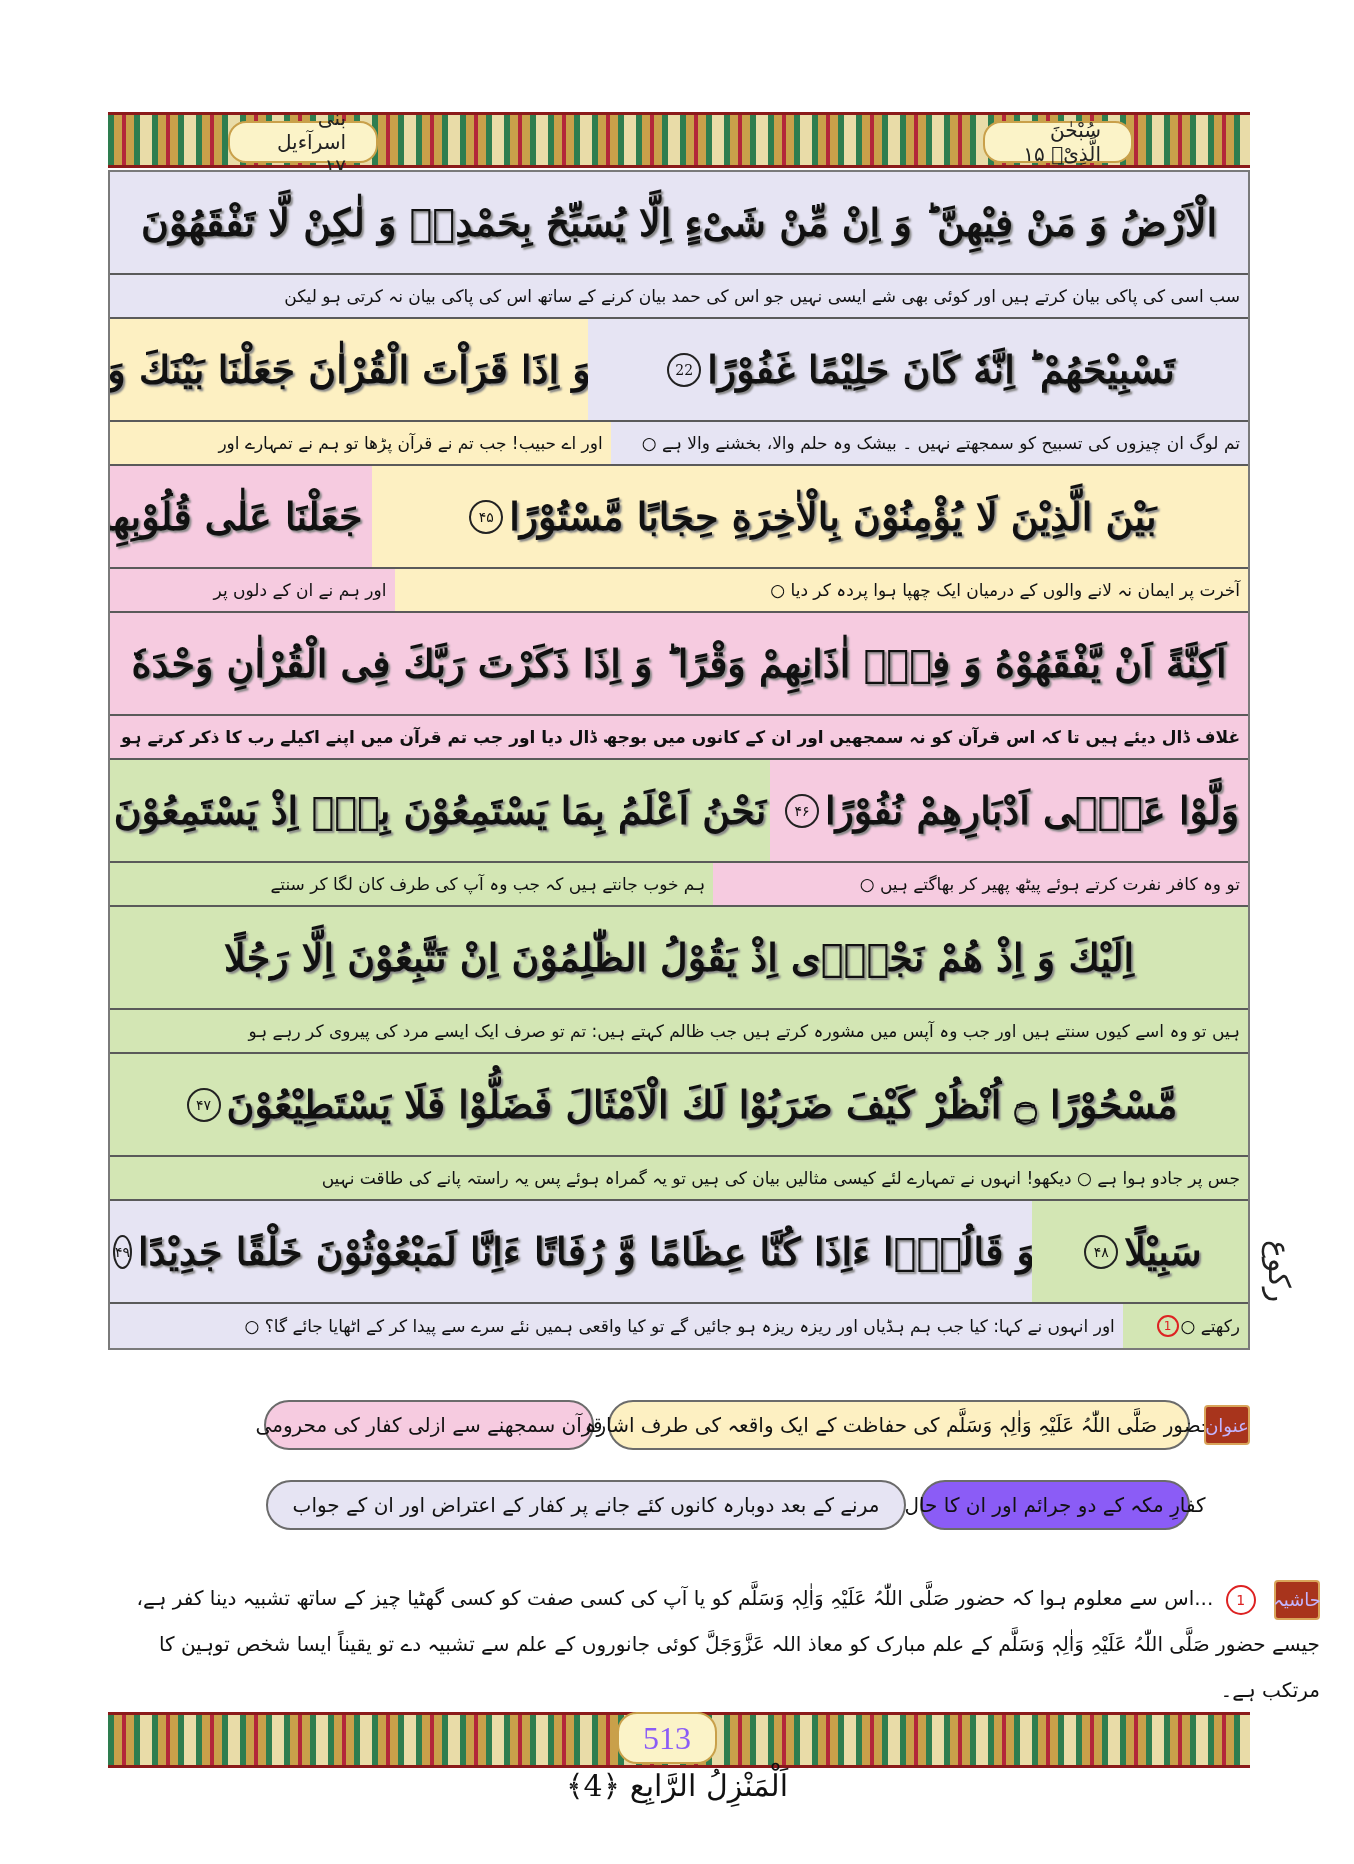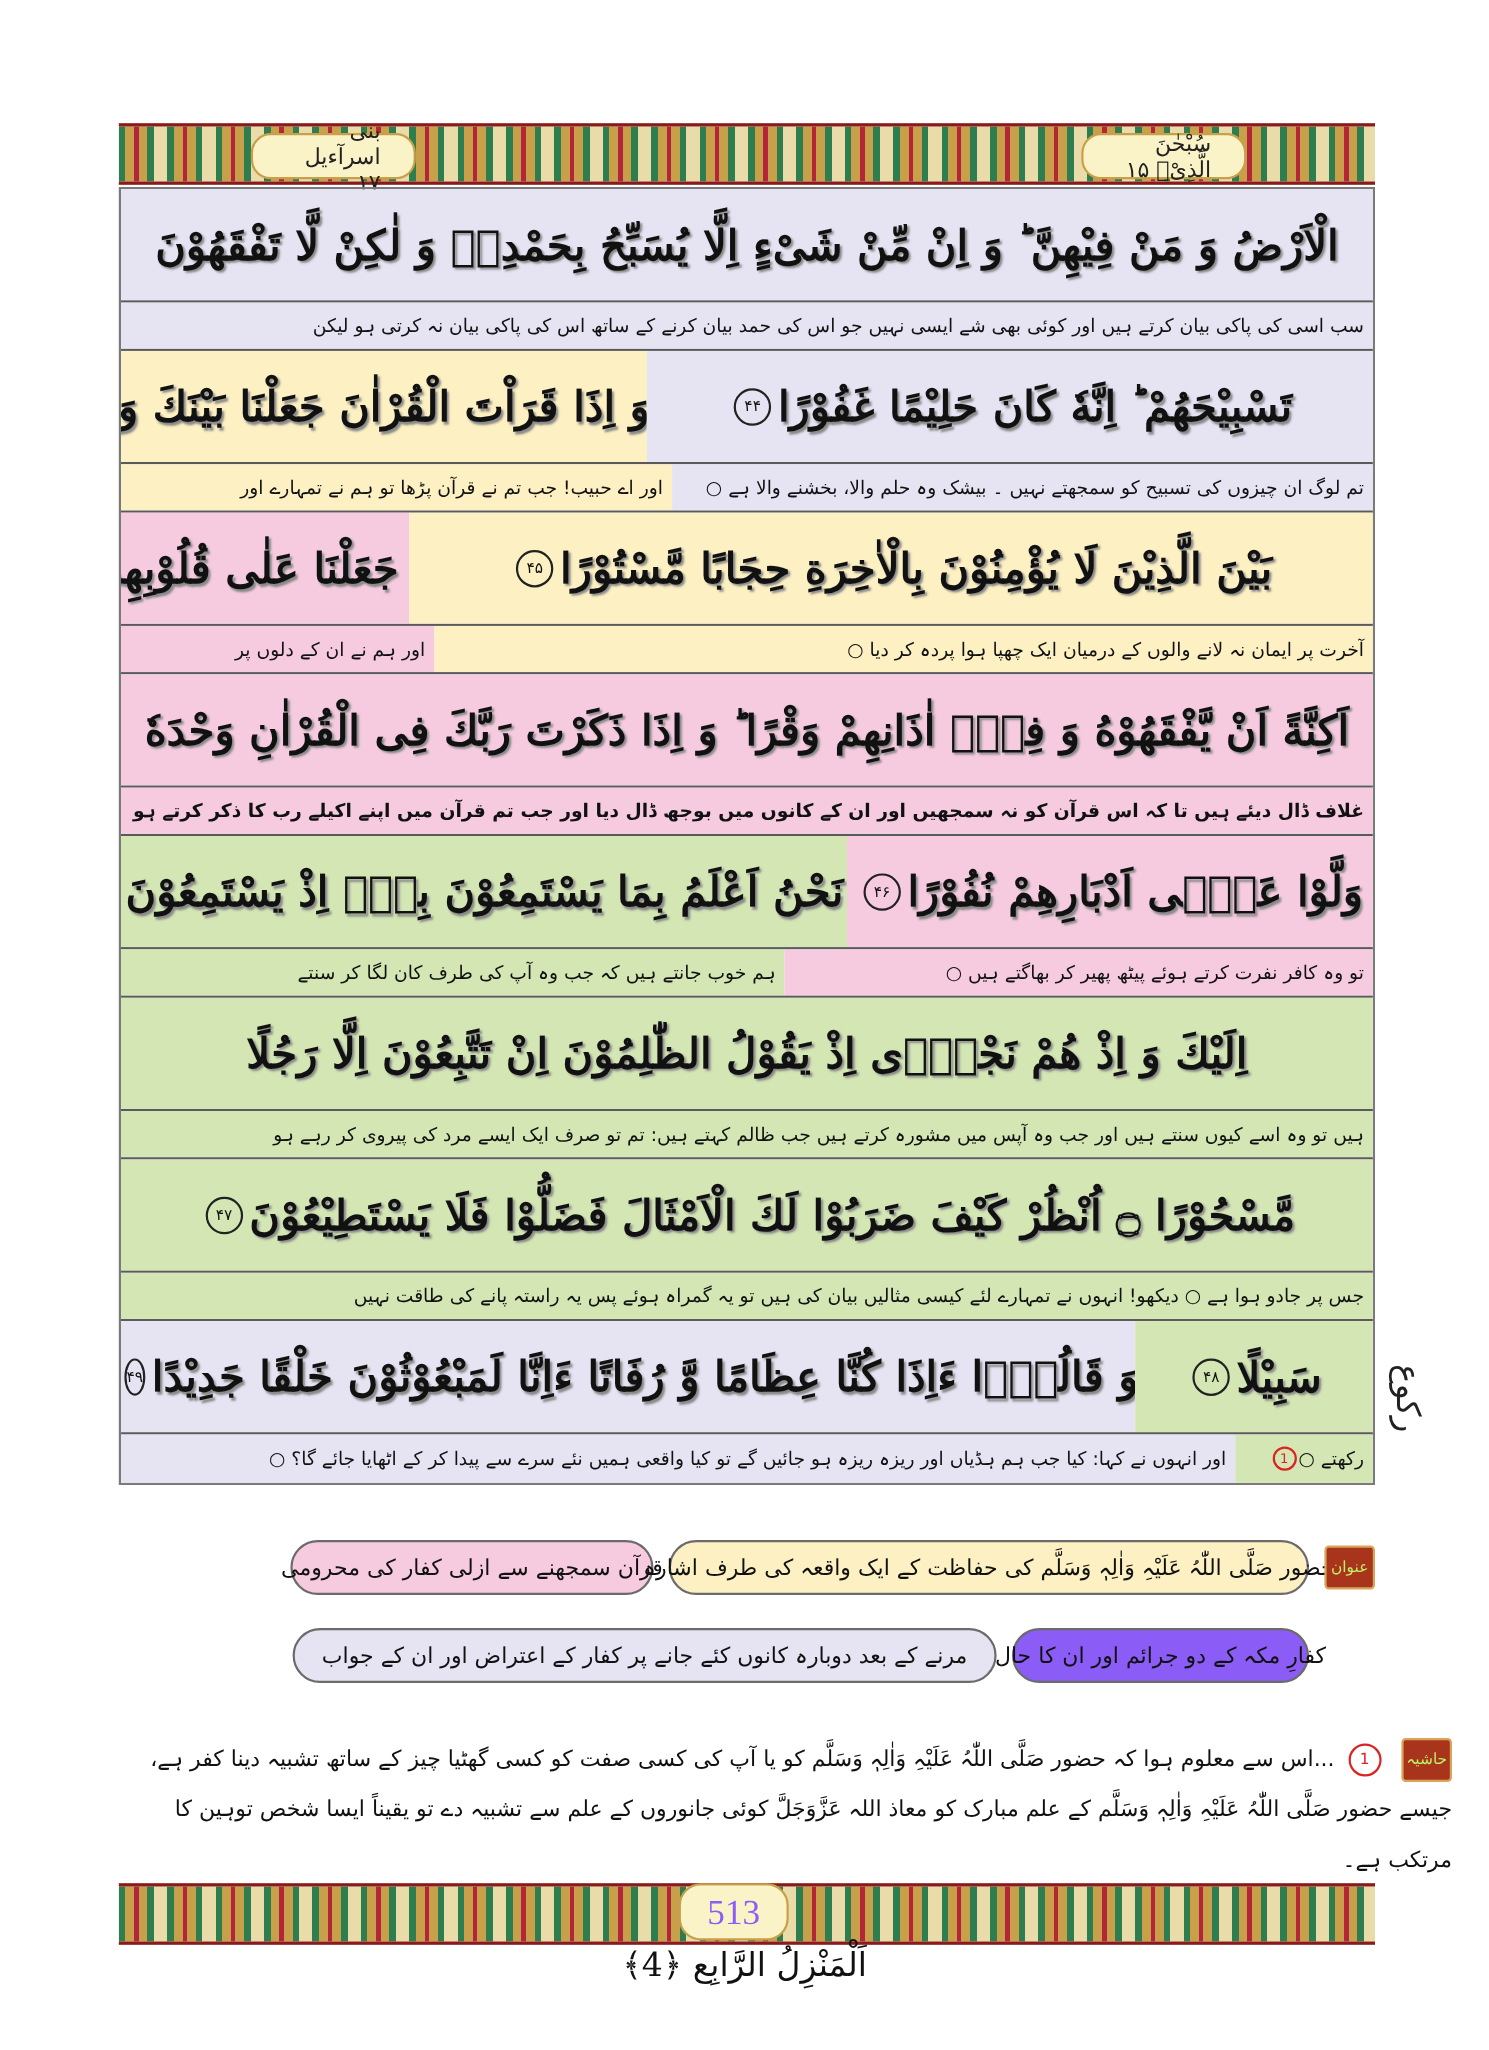--- a/index.html
+++ b/index.html
@@ -27,21 +27,21 @@
   .c-yel{background:#fdf0c2;}
   .c-pink{background:#f6cbe0;}
   .c-green{background:#d3e6b4;}
   .ayah{display:inline-flex;align-items:center;justify-content:center;width:30px;height:30px;border:2px solid #222;border-radius:50%;
     font-size:14px;text-shadow:none;margin:0 6px;font-weight:normal;}
   .ruku{position:absolute;left:1262px;top:1240px;font-family:"DejaVu Serif",serif;font-size:30px;color:#222;writing-mode:vertical-rl;}
   .fn-mark{display:inline-flex;align-items:center;justify-content:center;width:18px;height:18px;border:2px solid #d22;border-radius:50%;
     color:#d22;font-size:12px;vertical-align:super;margin:0 2px;}
   .topics{position:absolute;left:150px;top:1400px;width:1100px;}
   .topic-row{display:flex;flex-direction:row-reverse;align-items:center;gap:14px;margin-bottom:30px;}
-  .badge{display:flex;align-items:center;justify-content:center;background:#a8341c;color:#bef264;font-size:14px;
+  .badge{display:flex;align-items:center;justify-content:center;background:#a8341c;color:#c4b5fd;font-size:18px;
     width:46px;height:40px;border:2px solid #d9a55a;border-radius:4px;direction:rtl;box-sizing:border-box;}
   .pill{height:50px;border:2px solid #6b6b6b;border-radius:25px;display:flex;align-items:center;justify-content:center;
     padding:0 24px;font-size:20px;color:#111;direction:rtl;box-sizing:border-box;white-space:nowrap;}
   .pill.yel{background:#fdf0c2;width:582px;}
   .pill.pink{background:#f6cbe0;width:330px;}
   .pill.green{background:#8b5cf6;width:270px;}
   .pill.lav{background:#e6e4f3;width:640px;}
   .topic-row.second{padding-right:60px;}
   .footnote{position:absolute;left:120px;top:1575px;width:1200px;direction:rtl;font-size:20px;line-height:46px;color:#111;}
   .footnote .badge{display:inline-flex;vertical-align:middle;margin-left:12px;}
@@ -69,21 +69,21 @@
   </div>
   <div class="row tr">
     <div class="seg c-lav" style="width:100%;">
         <span>سب اسی کی پاکی بیان کرتے ہیں اور کوئی بھی شے ایسی نہیں جو اس کی حمد بیان کرنے کے ساتھ اس کی پاکی بیان نہ کرتی ہو لیکن</span>
       </div>
   </div>
 
   <div class="row ar">
     <div class="seg c-lav" style="width:58%;">
         <span>تَسْبِیْحَهُمْ ؕ اِنَّهٗ كَانَ حَلِیْمًا غَفُوْرًا</span>
-        <span class="ayah">۴۴</span>
+        <span class="ayah">22</span>
       </div>
     <div class="seg c-yel" style="width:42%;">
         <span>وَ اِذَا قَرَاْتَ الْقُرْاٰنَ جَعَلْنَا بَیْنَكَ وَ</span>
       </div>
   </div>
   <div class="row tr">
     <div class="seg c-lav" style="width:56%;">
         <span>تم لوگ ان چیزوں کی تسبیح کو سمجھتے نہیں ۔ بیشک وہ حلم والا، بخشنے والا ہے ○</span>
       </div>
     <div class="seg c-yel" style="width:44%;">

